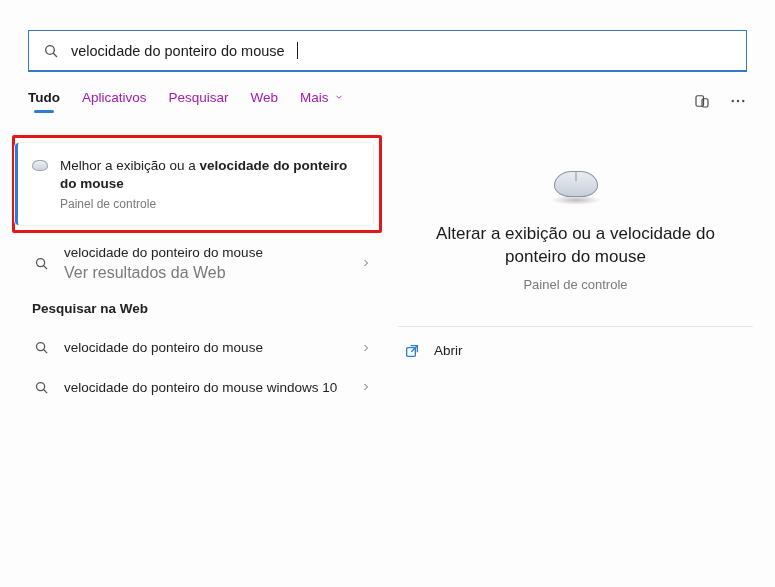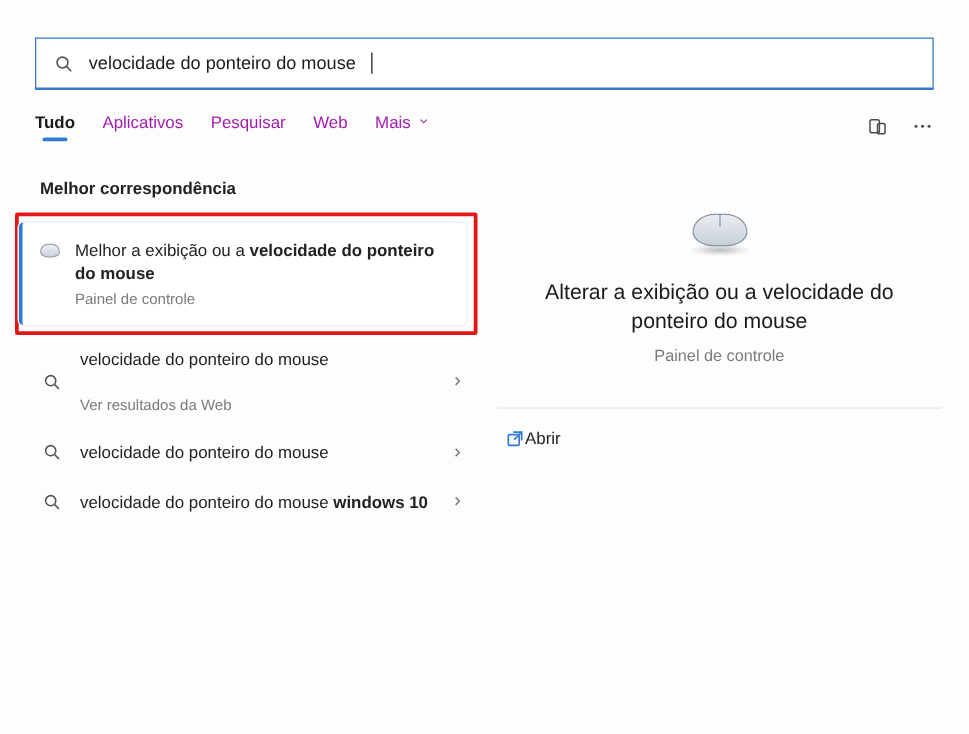--- a/index.html
+++ b/index.html
@@ -155,26 +155,26 @@
     }
     .result-text {
       flex: 1;
     }
     .rt-title {
       font-size: 13.5px;
       color: #222;
       line-height: 1.3;
     }
     .rt-title .bold {
-      font-weight: 700;
+      font-weight: 400;
     }
     .rt-sub {
-      font-size: 12px;
+      font-size: 16px;
       color: #7a7a7a;
-      margin-top: 20px;
+      margin-top: 2px;
     }
     .chev-right {
       width: 12px;
       height: 12px;
       color: #6a6a6a;
     }
     .right-col {
       flex: 1;
       padding-top: 8px;
     }
@@ -233,20 +233,21 @@
       margin-top: 8px;
     }
     .divider {
       height: 1px;
       background: #e6e6e6;
       margin: 18px 0 0 0;
     }
     .action-row {
       display: flex;
       align-items: center;
+      gap: 14px;
       padding: 16px 6px;
       cursor: pointer;
     }
     .open-ico {
       width: 16px; height: 16px;
       color: #2f7cd4;
     }
     .action-label {
       font-size: 13.5px;
       color: #222;
@@ -289,21 +290,20 @@
           <circle cx="12" cy="12" r="1.6"></circle>
           <circle cx="19" cy="12" r="1.6"></circle>
       </svg>
     </div>
   </div>
 </div>
 
 <div class="main">
 
   <div class="left-col">
-    <div class="section-header">Melhor correspondência</div>
 
     <div class="highlight-box">
       <div class="best-card">
         <div class="mouse-ico">
           <span class="sm-mouse"></span>
         </div>
         <div>
           <div class="best-title">
             <span>Melhor a exibição ou a </span><span class="bold">velocidade do ponteiro do mouse</span>
           </div>
@@ -321,20 +321,21 @@
       </div>
       <div class="result-text">
         <div class="rt-title">velocidade do ponteiro do mouse</div>
         <div class="rt-sub">Ver resultados da Web</div>
       </div>
       <svg class="chev-right" viewBox="0 0 24 24" fill="none" stroke="currentColor" stroke-width="2">
           <polyline points="9 6 15 12 9 18"></polyline>
         </svg>
     </div>
 
+    <div class="section-header">Pesquisar na Web</div>
 
     <div class="result-row">
       <div class="ico-slot">
         <svg width="15" height="15" viewBox="0 0 24 24" fill="none" stroke="currentColor" stroke-width="2">
             <circle cx="10.5" cy="10.5" r="6.5"></circle>
             <line x1="15.5" y1="15.5" x2="21" y2="21"></line>
           </svg>
       </div>
       <div class="result-text">
         <div class="rt-title">velocidade do ponteiro do mouse</div>

